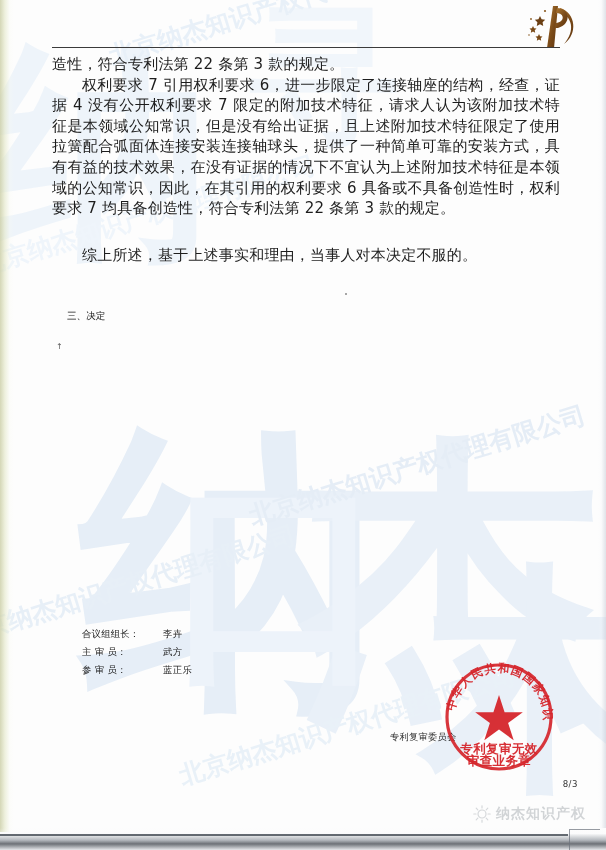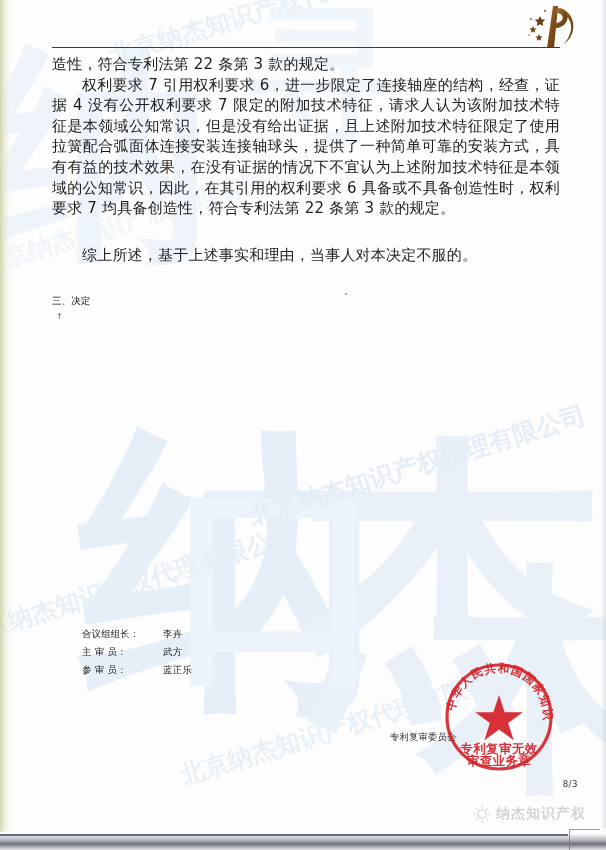--- a/index.html
+++ b/index.html
@@ -126,21 +126,21 @@
   }
   .p.indent { text-indent: 2em; }
   .p.noindent { text-indent: 0; }
   .gap-md { height: 26px; }
   .heading {
     font-family: "DejaVu Sans", "Liberation Sans", sans-serif;
     font-size: 9.6px;
     line-height: 20.6px;
     color: #151515;
     font-weight: normal;
-    margin: 0;
+    margin: 15px;
   }
   .stray-mark {
     font-family: "DejaVu Sans", sans-serif;
     font-size: 8px;
     color: #555;
     line-height: 9px;
     margin-left: 4px;
   }
   .dot-mark {
     position: absolute;

